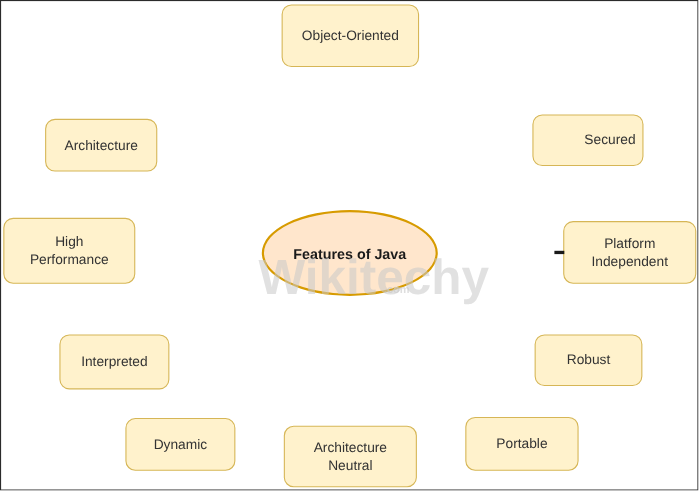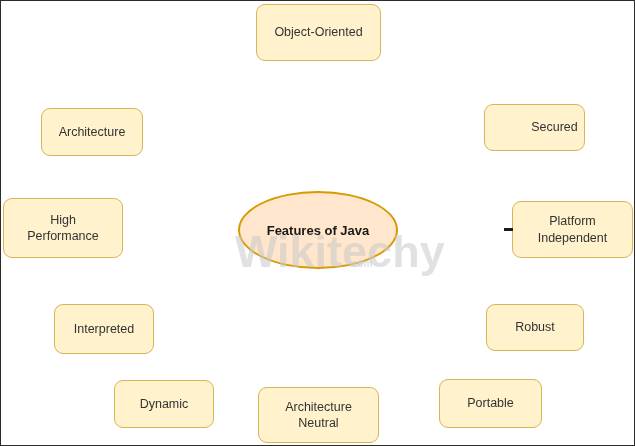--- a/index.html
+++ b/index.html
@@ -36,21 +36,21 @@
   #n-object_oriented      { left:255px; top:3px;   width:125px; height:57px;justify-content:center; }
   #n-simple               { left:423px; top:23px;  width:100px; height:49px; }
   #n-multithreaded        { left:40px;  top:107px; width:102px; height:48px; }
   #n-secured              { left:483px; top:103px; width:101px; height:47px;padding-left:46px; }
   #n-high_performance     { left:2px;   top:197px; width:120px; height:60px; }
   #n-platform_independent { left:511px; top:200px; width:121px; height:57px; }
   #n-interpreted          { left:53px;  top:303px; width:100px; height:50px; }
   #n-robust               { left:485px; top:303px; width:98px;  height:47px; }
   #n-dynamic              { left:113px; top:379px; width:100px; height:48px; }
   #n-architecture_neutral { left:257px; top:386px; width:121px; height:56px; }
-  #n-portable             { left:422px; top:378px; width:103px; height:49px;margin-left:16px; }
+  #n-portable             { left:422px; top:378px; width:103px; height:49px; }
 
   #center-ellipse {
     position: absolute;
     left: 237px; top: 190px;
     width: 160px; height: 78px;
     box-sizing: border-box;
     background: var(--center_fill, #FFE6CC);
     border: 2px solid var(--center_stroke, #D79B00);
     border-radius: 50%;
     display: flex;

